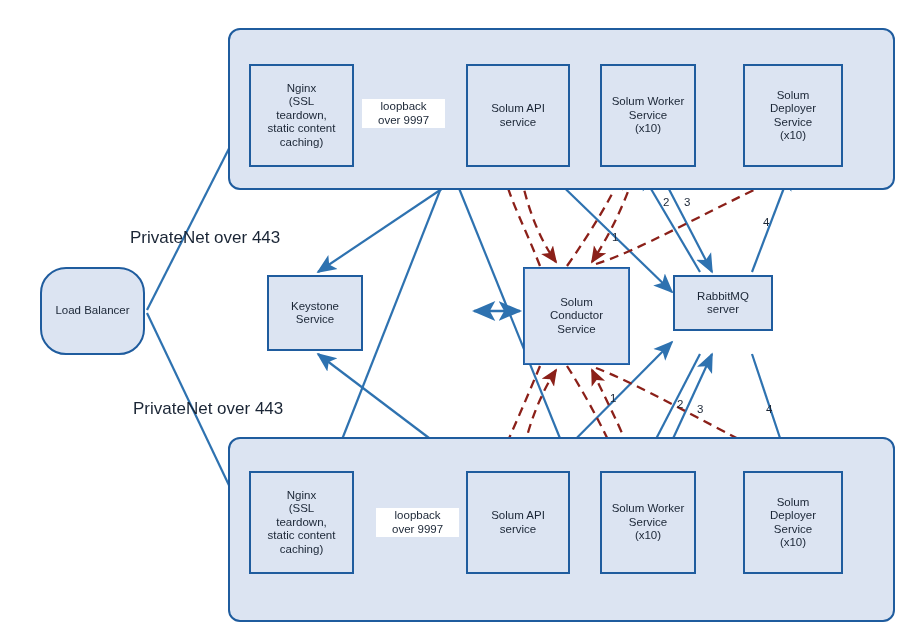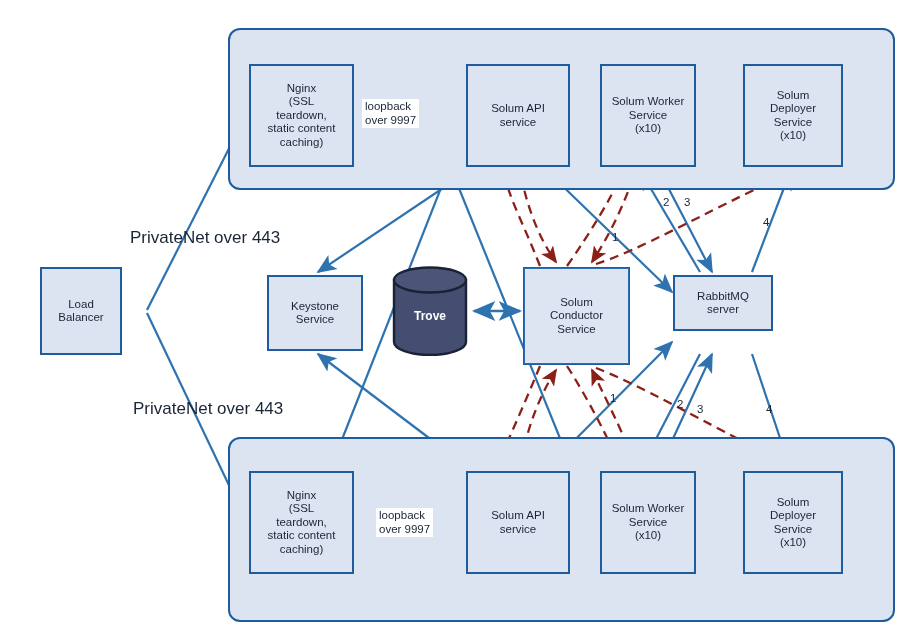--- a/index.html
+++ b/index.html
@@ -61,22 +61,23 @@
     outline: 1px solid #1f5c9e;
     outline-offset: 0px;
     background: #dde5f3;
   }
   .edge-label {
     position: absolute;
     background: #ffffff;
     color: #1a2535;
     font-size: 11.5px;
     line-height: 13.5px;
+    text-align: center;
     white-space: pre-line;
-    padding: 1px 3px;
+    padding: 1px 16px;
     z-index: 4;
   }
   .plain-label {
     position: absolute;
     background: transparent;
     color: #1a2535;
     font-size: 17px;
     line-height: 13.5px;
     white-space: nowrap;
     z-index: 4;
@@ -179,36 +180,29 @@
       <path d="M567,366 C592,405 608,440 620,464"></path>
 
       <path d="M521,462 C528,425 540,395 556,370"></path>
 
       <path d="M633,460 C620,425 604,396 592,370"></path>
 
       <path d="M596,368 C640,385 700,420 783,462"></path>
     </g>
   </svg>
 
-  <div class="node" id="n-load-balancer" style="left: 40px; top: 267px; width: 82px; height: 88px;">
+  <div class="node" id="n-load-balancer" style="left: 40px; top: 267px; width: 105px; height: 88px; border-radius: 26px;">
     <span class="lbl">Load Balancer</span>
   </div>
 
   <div class="node rounded" id="n-keystone" style="left: 267px; top: 275px; width: 96px; height: 76px;">
     <span class="lbl">Keystone
 Service</span>
   </div>
 
-  <div class="cyl" id="n-trove" style="left: 392px; top: 266px;">
-    <svg width="76" height="90" viewBox="0 0 76 90" xmlns="http://www.w3.org/2000/svg">
-      <path d="M2,14 L2,76 A36,13 0 0 0 74,76 L74,14 Z" fill="#434e70" stroke="#1b2236" stroke-width="2.4"></path>
-      <ellipse cx="38" cy="14" rx="36" ry="12.5" fill="#4a5578" stroke="#1b2236" stroke-width="2.4"></ellipse>
-    </svg>
-    <div class="cyl-text" id="trove-text" style="top: 43px; width: 76px;">Trove</div>
-  </div>
 
   <div class="node conductor" id="n-conductor" style="left: 524px; top: 268px; width: 105px; height: 96px;">
     <span class="lbl">Solum
 Conductor
 Service</span>
   </div>
 
   <div class="node rounded" id="n-rabbitmq" style="left: 673px; top: 275px; width: 100px; height: 56px;">
     <span class="lbl">RabbitMQ
 server</span>

